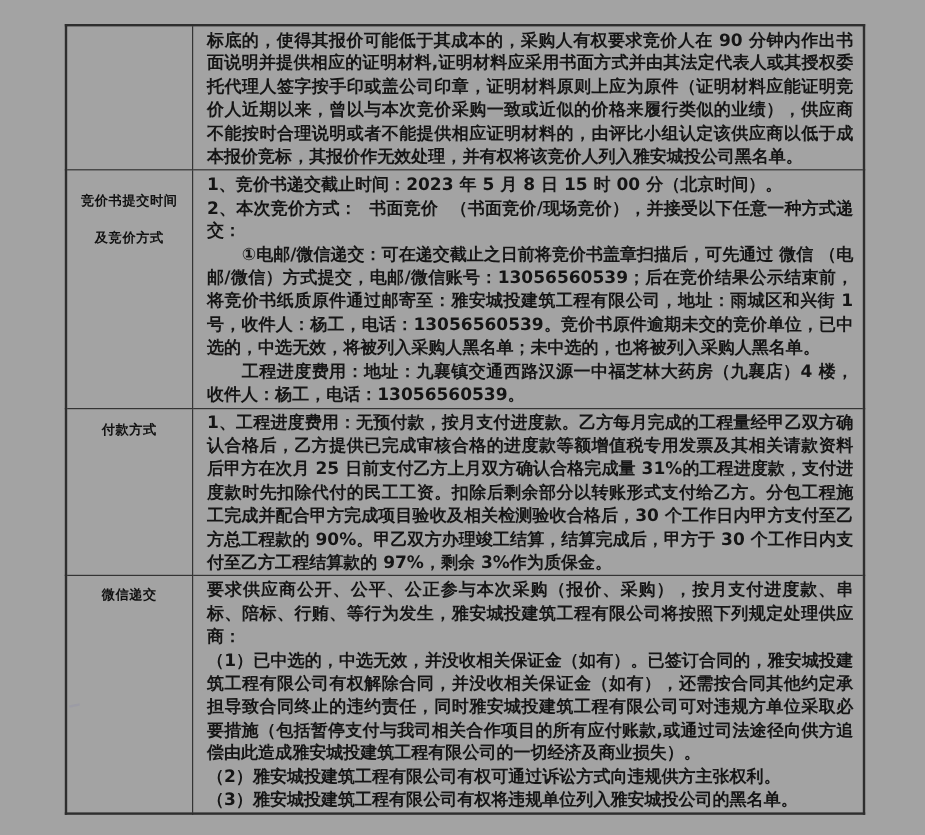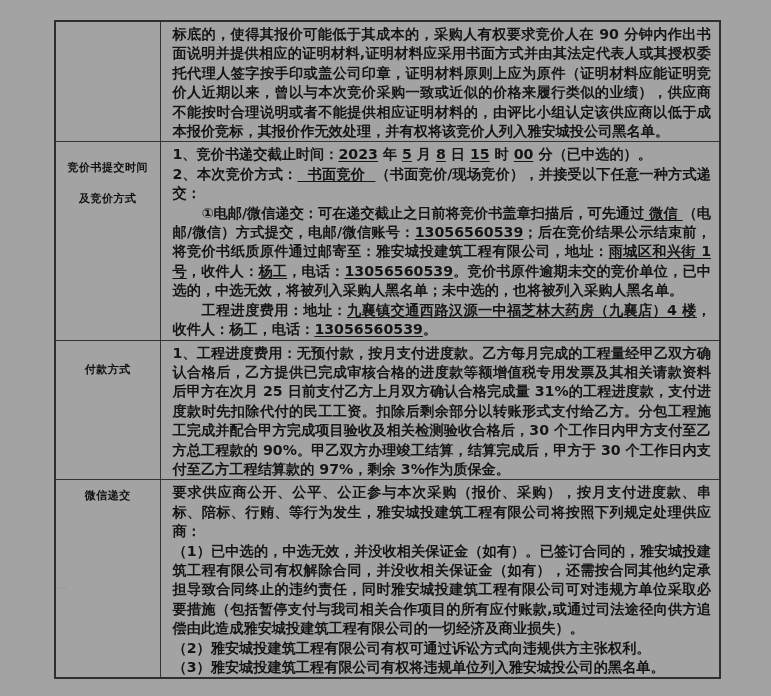--- a/index.html
+++ b/index.html
@@ -21,21 +21,21 @@
   td{
     border:1.5px solid #343434;
     vertical-align:top;
     padding:0;
     overflow:hidden;
   }
   td.hcell{width:105px;}
   td.ccell{width:560px;}
   .label-box{box-sizing:border-box;width:100%;height:100%;}
   .label-box.top-pad{padding-top:10px;}
-  .label-box.top-pad-sm{padding-top:13px;}
+  .label-box.top-pad-sm{padding-top:2px;}
   .label-box.center{display:flex;flex-direction:column;justify-content:center;}
   .label-line{
     text-align:center;
     font-weight:bold;
     font-size:11px;
     line-height:31px;
     color:#111111;
     letter-spacing:0.5px;
     white-space:nowrap;
   }
@@ -43,21 +43,21 @@
   p.para{
     margin:0;
     font-size:14.2px;
     font-weight:bold;
     line-height:19.4px;
     text-align:justify;
     color:#151515;
     word-break:break-all;
   }
   p.para.indent{text-indent:29px;}
-  .u{text-decoration:underline;text-underline-offset:2px;}
+  .u{text-underline-offset:2px;}
   .smudge{
     position:absolute;
     left:57px;top:582px;
     width:9px;height:5px;
     border-bottom:2px solid #9a9aa6;
     transform:rotate(-12deg);
     opacity:0.75;
   }
 </style>
 </head>
@@ -82,21 +82,21 @@
       </tr>
       <tr style="height:179px">
         <td class="hcell">
           <div class="label-box top-pad">
               <div class="label-line">竞价书提交时间</div>
               <div class="label-line">及竞价方式</div>
             </div>
         </td>
         <td class="ccell">
           <div class="paras">
-              <p class="para"><span>1、竞价书递交截止时间：</span><span class="u">2023</span><span> 年 </span><span class="u">5</span><span> 月 </span><span class="u">8</span><span> 日 </span><span class="u">15</span><span> 时 </span><span class="u">00</span><span> 分（已中选的）。</span></p>
+              <p class="para"><span>1、竞价书递交截止时间：</span><span class="u">2023</span><span> 年 </span><span class="u">5</span><span> 月 </span><span class="u">8</span><span> 日 </span><span class="u">15</span><span> 时 </span><span class="u">00</span><span> 分（北京时间）。</span></p>
               <p class="para"><span>2、本次竞价方式：</span><span class="u">&nbsp;&nbsp;书面竞价&nbsp;&nbsp;</span><span>（书面竞价/现场竞价），并接受以下任意一种方式递交：</span></p>
               <p class="para indent"><span>①电邮/微信递交：可在递交截止之日前将竞价书盖章扫描后，可先通过</span><span class="u">&nbsp;微信&nbsp;</span><span>（电邮/微信）方式提交，电邮/微信账号：</span><span class="u">13056560539</span><span>；后在竞价结果公示结束前，将竞价书纸质原件通过邮寄至：雅安城投建筑工程有限公司，地址：</span><span class="u">雨城区和兴街 1 号</span><span>，收件人：</span><span class="u">杨工</span><span>，电话：</span><span class="u">13056560539</span><span>。竞价书原件逾期未交的竞价单位，已中选的，中选无效，将被列入采购人黑名单；未中选的，也将被列入采购人黑名单。</span></p>
               <p class="para indent"><span>工程进度费用：地址：</span><span class="u">九襄镇交通西路汉源一中福芝林大药房（九襄店）4 楼</span><span>，收件人：杨工，电话：</span><span class="u">13056560539</span><span>。</span></p>
             </div>
         </td>
       </tr>
       <tr style="height:119px">
         <td class="hcell">
           <div class="label-box top-pad-sm">
               <div class="label-line">付款方式</div>

